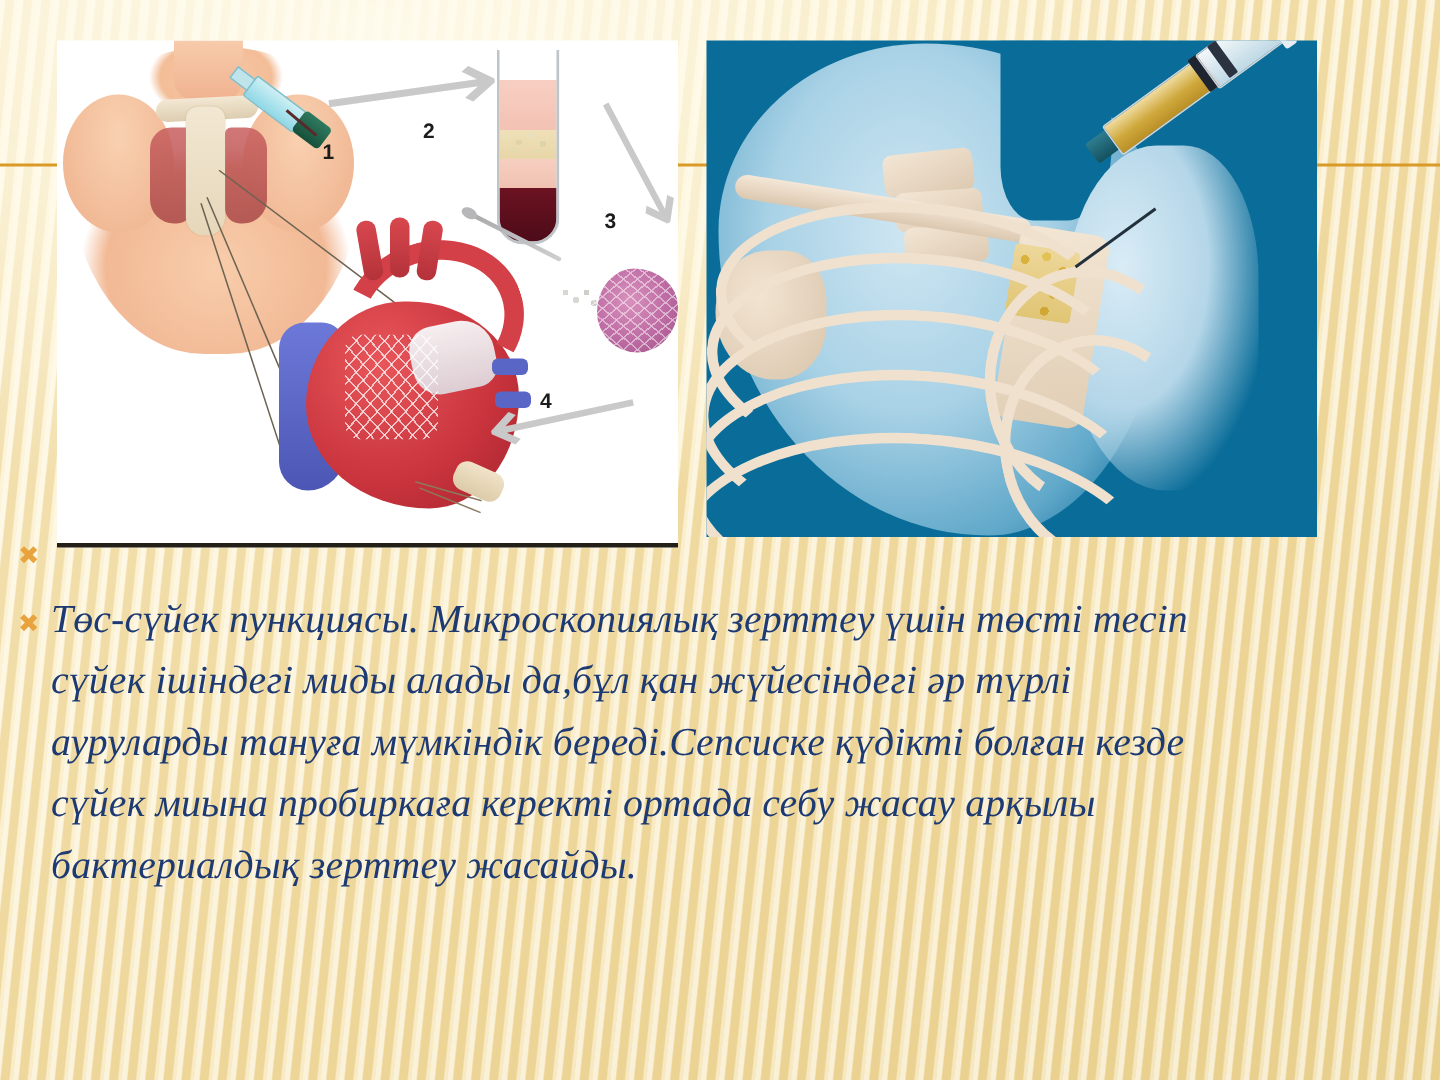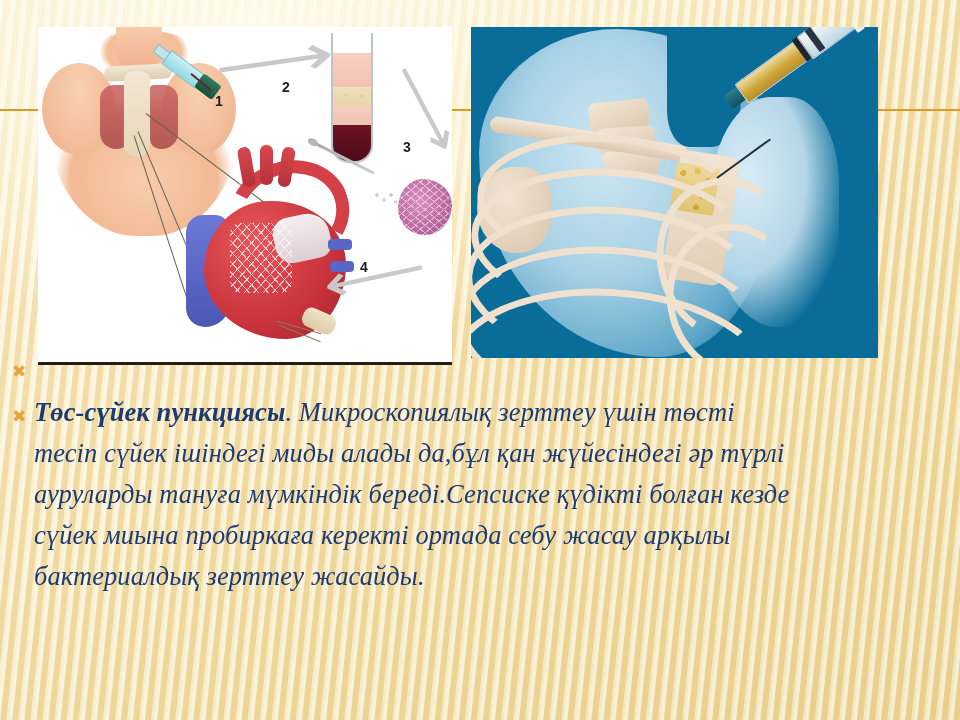--- a/index.html
+++ b/index.html
@@ -75,21 +75,21 @@
     width: 760px;
     color: #1d3a72;
     font-family: "Liberation Serif", serif;
     font-style: italic;
     font-size: 26.5px;
     line-height: 41px;
     letter-spacing: 0.1px;
     text-align: left;
   }
   .body-text .lead {
-    font-weight: bold;
+    font-weight: normal;
     font-style: italic;
   }
 
   
   .fig-left {
     position: absolute;
     left: 38px;
     top: 27px;
     width: 414px;
     height: 335px;

